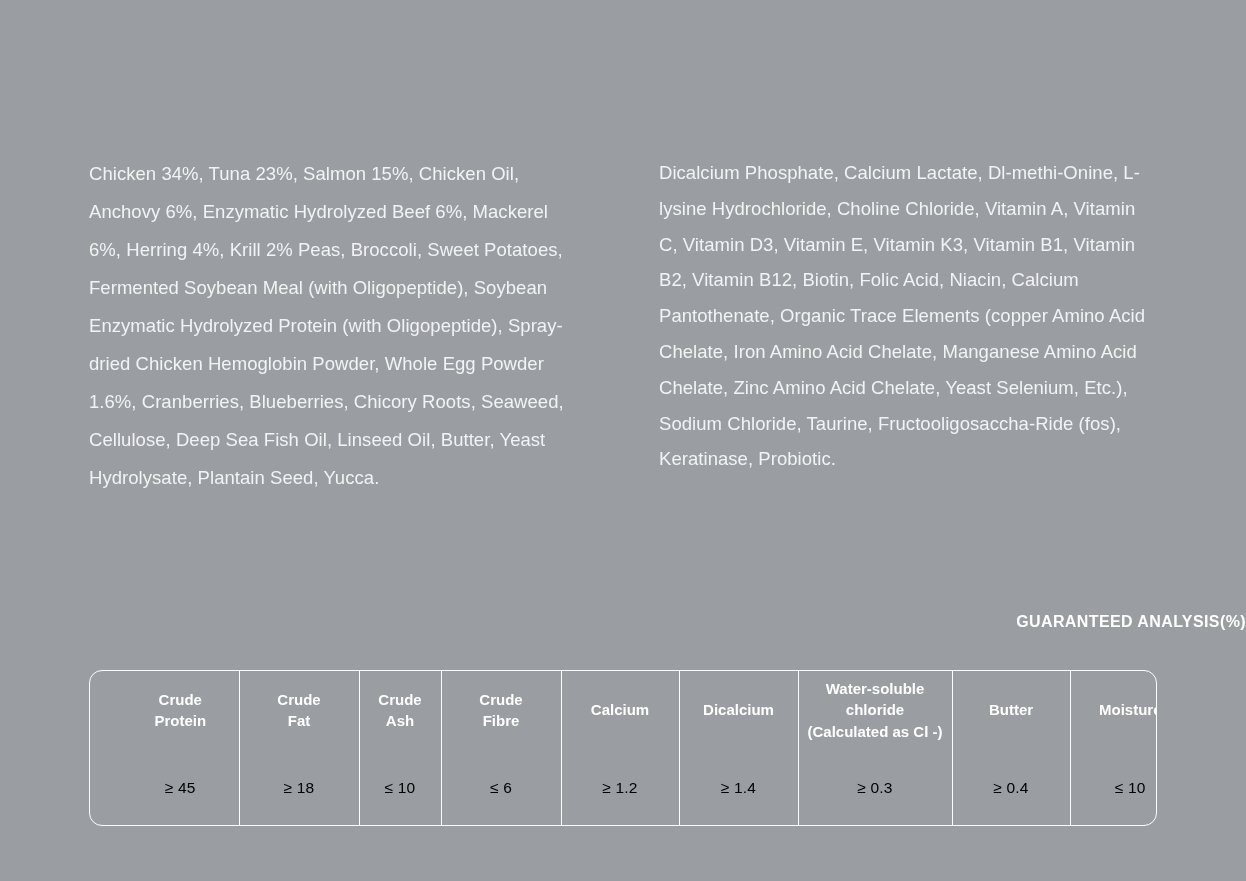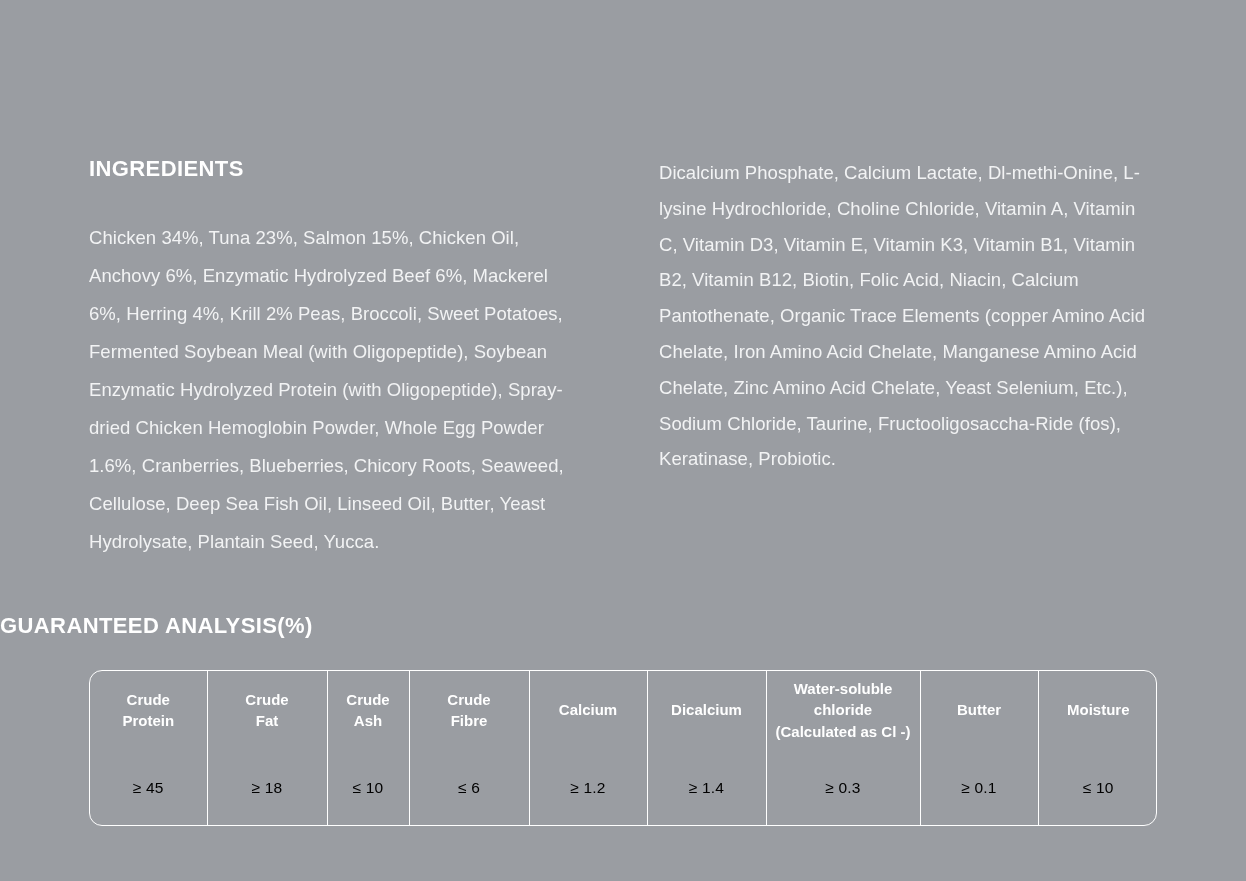--- a/index.html
+++ b/index.html
@@ -53,37 +53,38 @@
     letter-spacing: 0.05px;
   }
   .col-right .body-text { line-height: 35.8px; }
 
   
   .ga-title {
     position: absolute;
     left: 0;
     right: 0;
     top: 613px;
-    text-align: left;
-    font-size: 22px;
+    text-align: right;
+    font-size: 16px;
     font-weight: bold;
     letter-spacing: 0.4px;
     color: #ffffff;
   }
 
   .table-wrap {
     position: absolute;
     left: 89px;
     top: 670px;
     width: 1068px;
     height: 156px;
     box-sizing: border-box;
     border: 1.6px solid #ffffff;
     border-radius: 13px;
     overflow: hidden;
+    padding-left: 32px;
   }
   table.ga {
     width: 100%;
     height: 100%;
     border-collapse: collapse;
     table-layout: fixed;
   }
   table.ga td,
   table.ga th {
     border-right: 1.6px solid #ffffff;
@@ -123,21 +124,20 @@
   .c8 { width: 120px; }
 </style>
 </head>
 <body>
 
 <div class="page">
 
   <div class="columns">
 
     <div class="col-left">
-      <h2 class="section-title">INGREDIENTS</h2>
       <p class="body-text">Chicken 34%, Tuna 23%, Salmon 15%, Chicken Oil, Anchovy 6%, Enzymatic Hydrolyzed Beef 6%, Mackerel 6%, Herring 4%, Krill 2% Peas, Broccoli, Sweet Potatoes, Fermented Soybean Meal (with Oligopeptide), Soybean Enzymatic Hydrolyzed Protein (with Oligopeptide), Spray-dried Chicken Hemoglobin Powder, Whole Egg Powder 1.6%, Cranberries, Blueberries, Chicory Roots, Seaweed, Cellulose, Deep Sea Fish Oil, Linseed Oil, Butter, Yeast Hydrolysate, Plantain Seed, Yucca.</p>
     </div>
 
     <div class="col-right">
       <p class="body-text">Dicalcium Phosphate, Calcium Lactate, Dl-methi-Onine, L-lysine Hydrochloride, Choline Chloride, Vitamin A, Vitamin C, Vitamin D3, Vitamin E, Vitamin K3, Vitamin B1, Vitamin B2, Vitamin B12, Biotin, Folic Acid, Niacin, Calcium Pantothenate, Organic Trace Elements (copper Amino Acid Chelate, Iron Amino Acid Chelate, Manganese Amino Acid Chelate, Zinc Amino Acid Chelate, Yeast Selenium, Etc.), Sodium Chloride, Taurine, Fructooligosaccha-Ride (fos), Keratinase, Probiotic.</p>
     </div>
 
   </div>
 
   <div class="ga-title">GUARANTEED ANALYSIS(%)</div>
@@ -159,20 +159,20 @@
       </thead>
       <tbody>
         <tr>
           <td class="c0">≥ 45</td>
           <td class="c1">≥ 18</td>
           <td class="c2">≤ 10</td>
           <td class="c3">≤ 6</td>
           <td class="c4">≥ 1.2</td>
           <td class="c5">≥ 1.4</td>
           <td class="c6">≥ 0.3</td>
-          <td class="c7">≥ 0.1</td>
+          <td class="c7">≥ 0.4</td>
           <td class="c8">≤ 10</td>
         </tr>
       </tbody>
     </table>
   </div>
 
 </div>
 
 </body></html>

